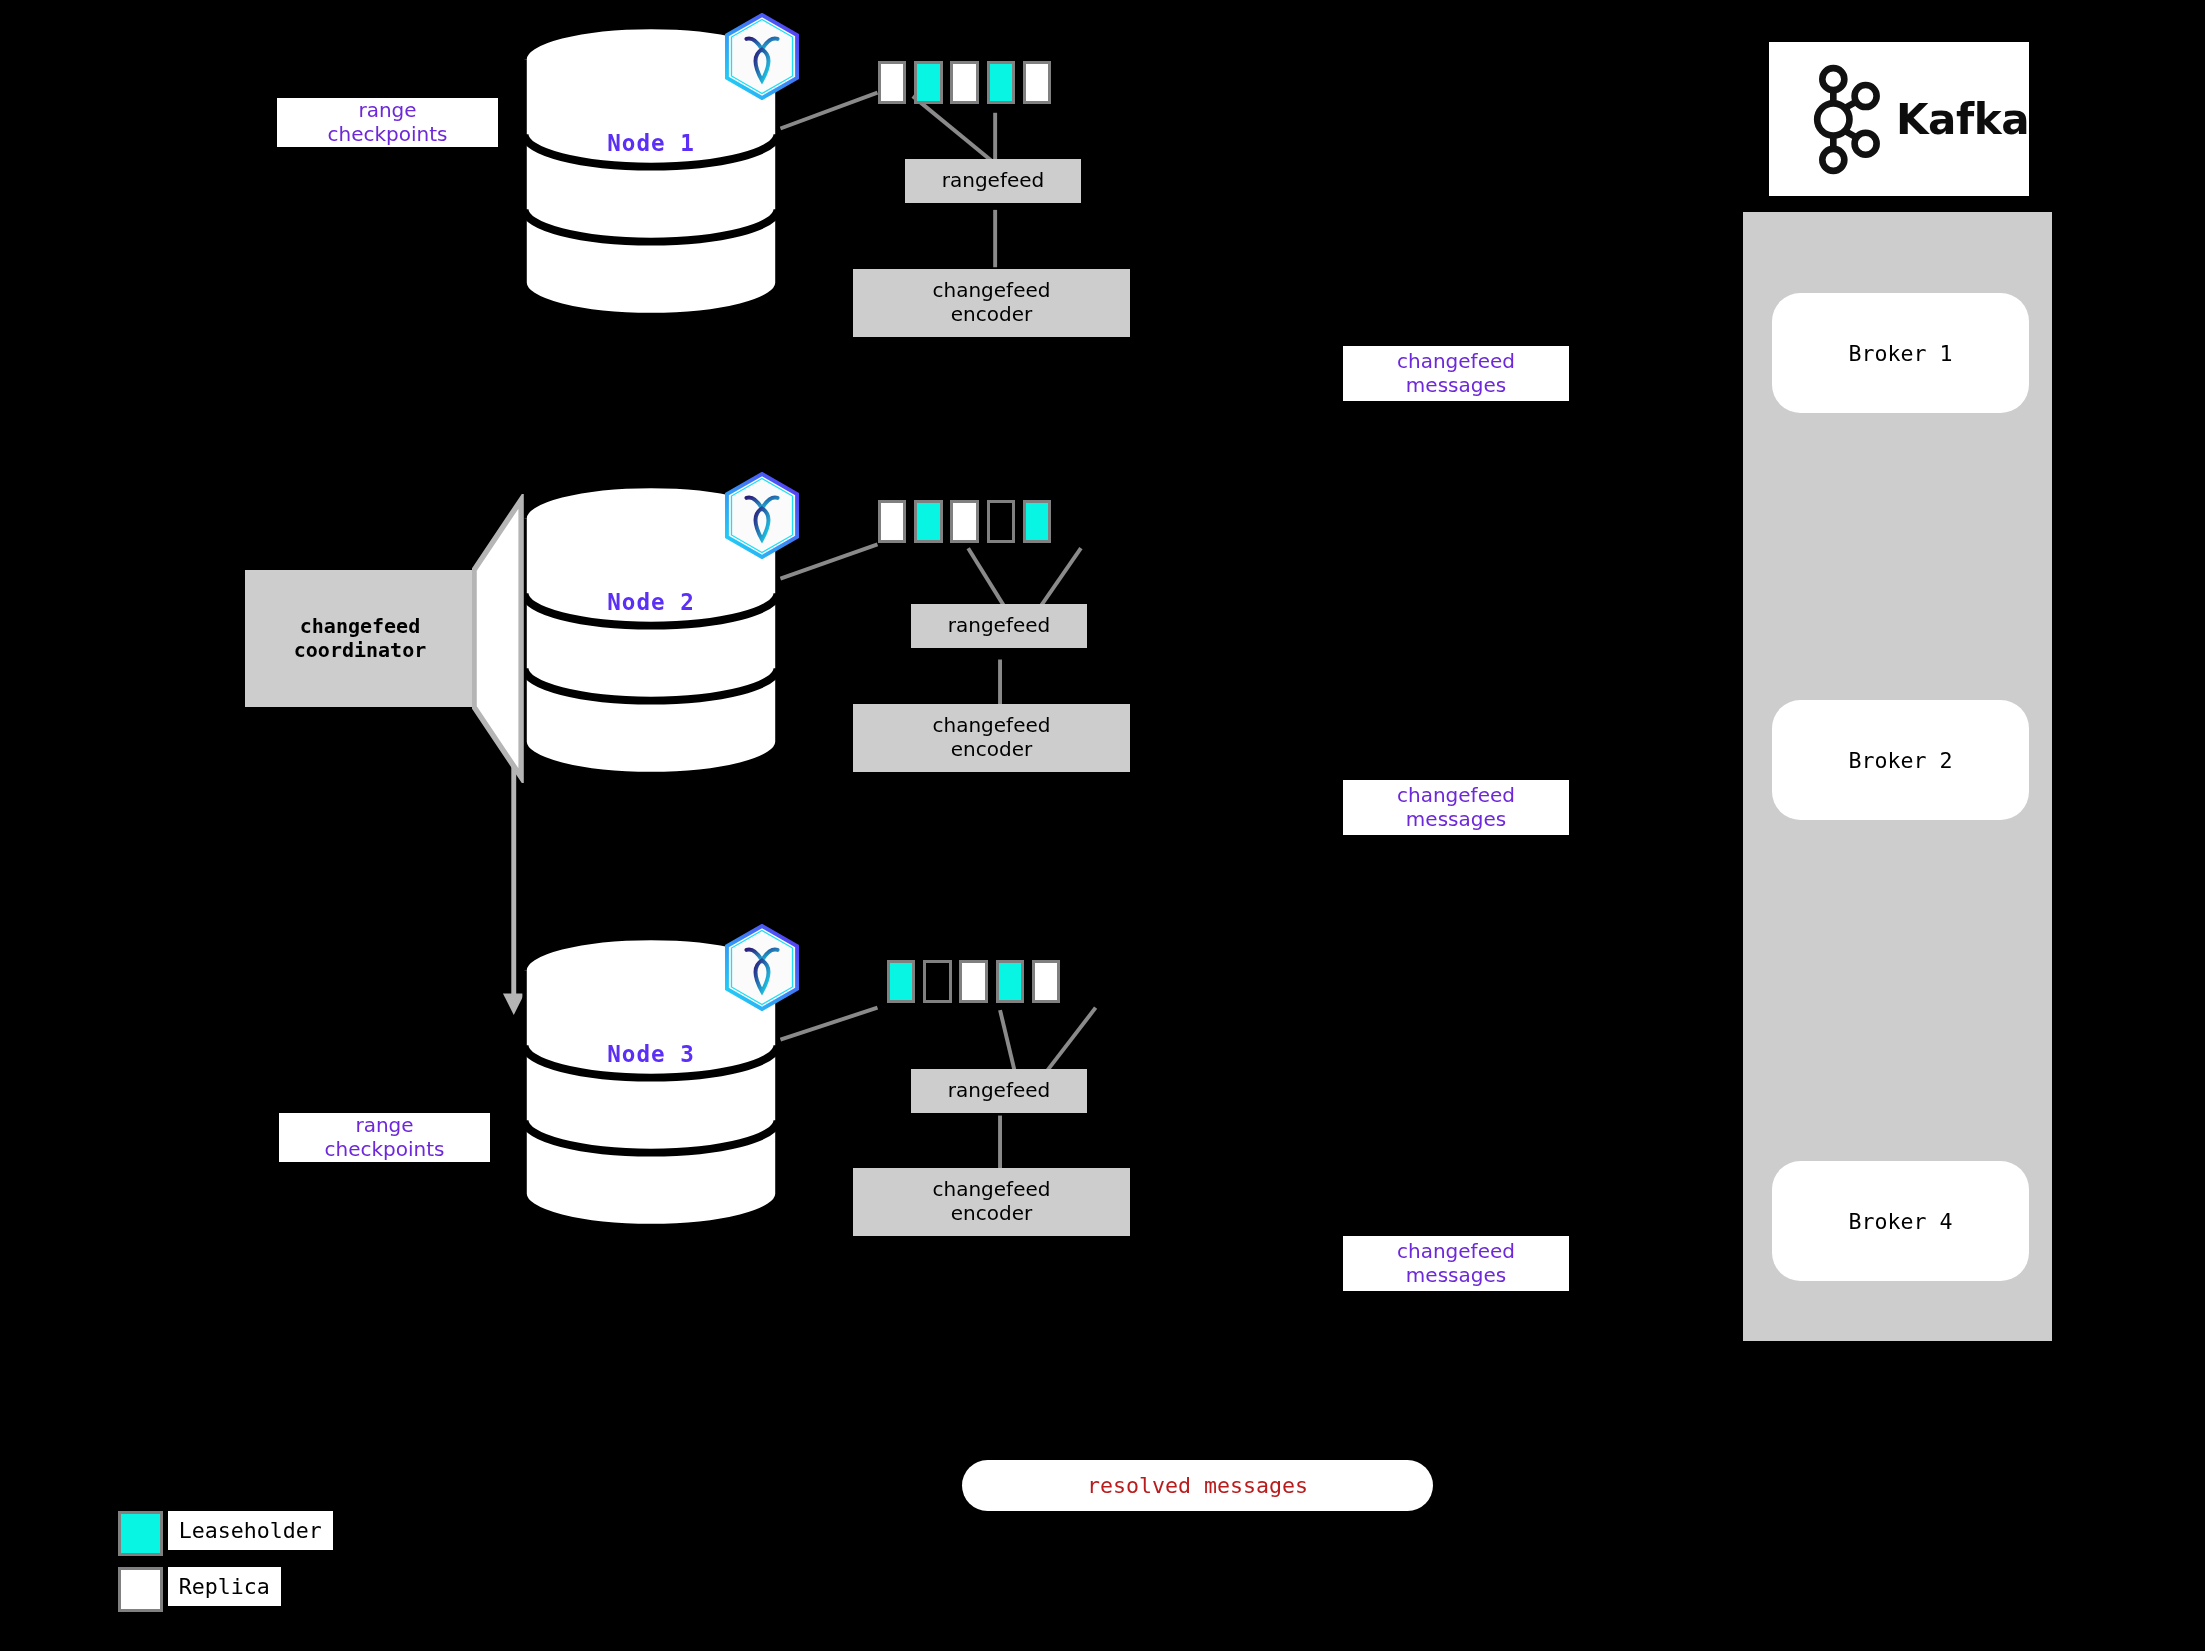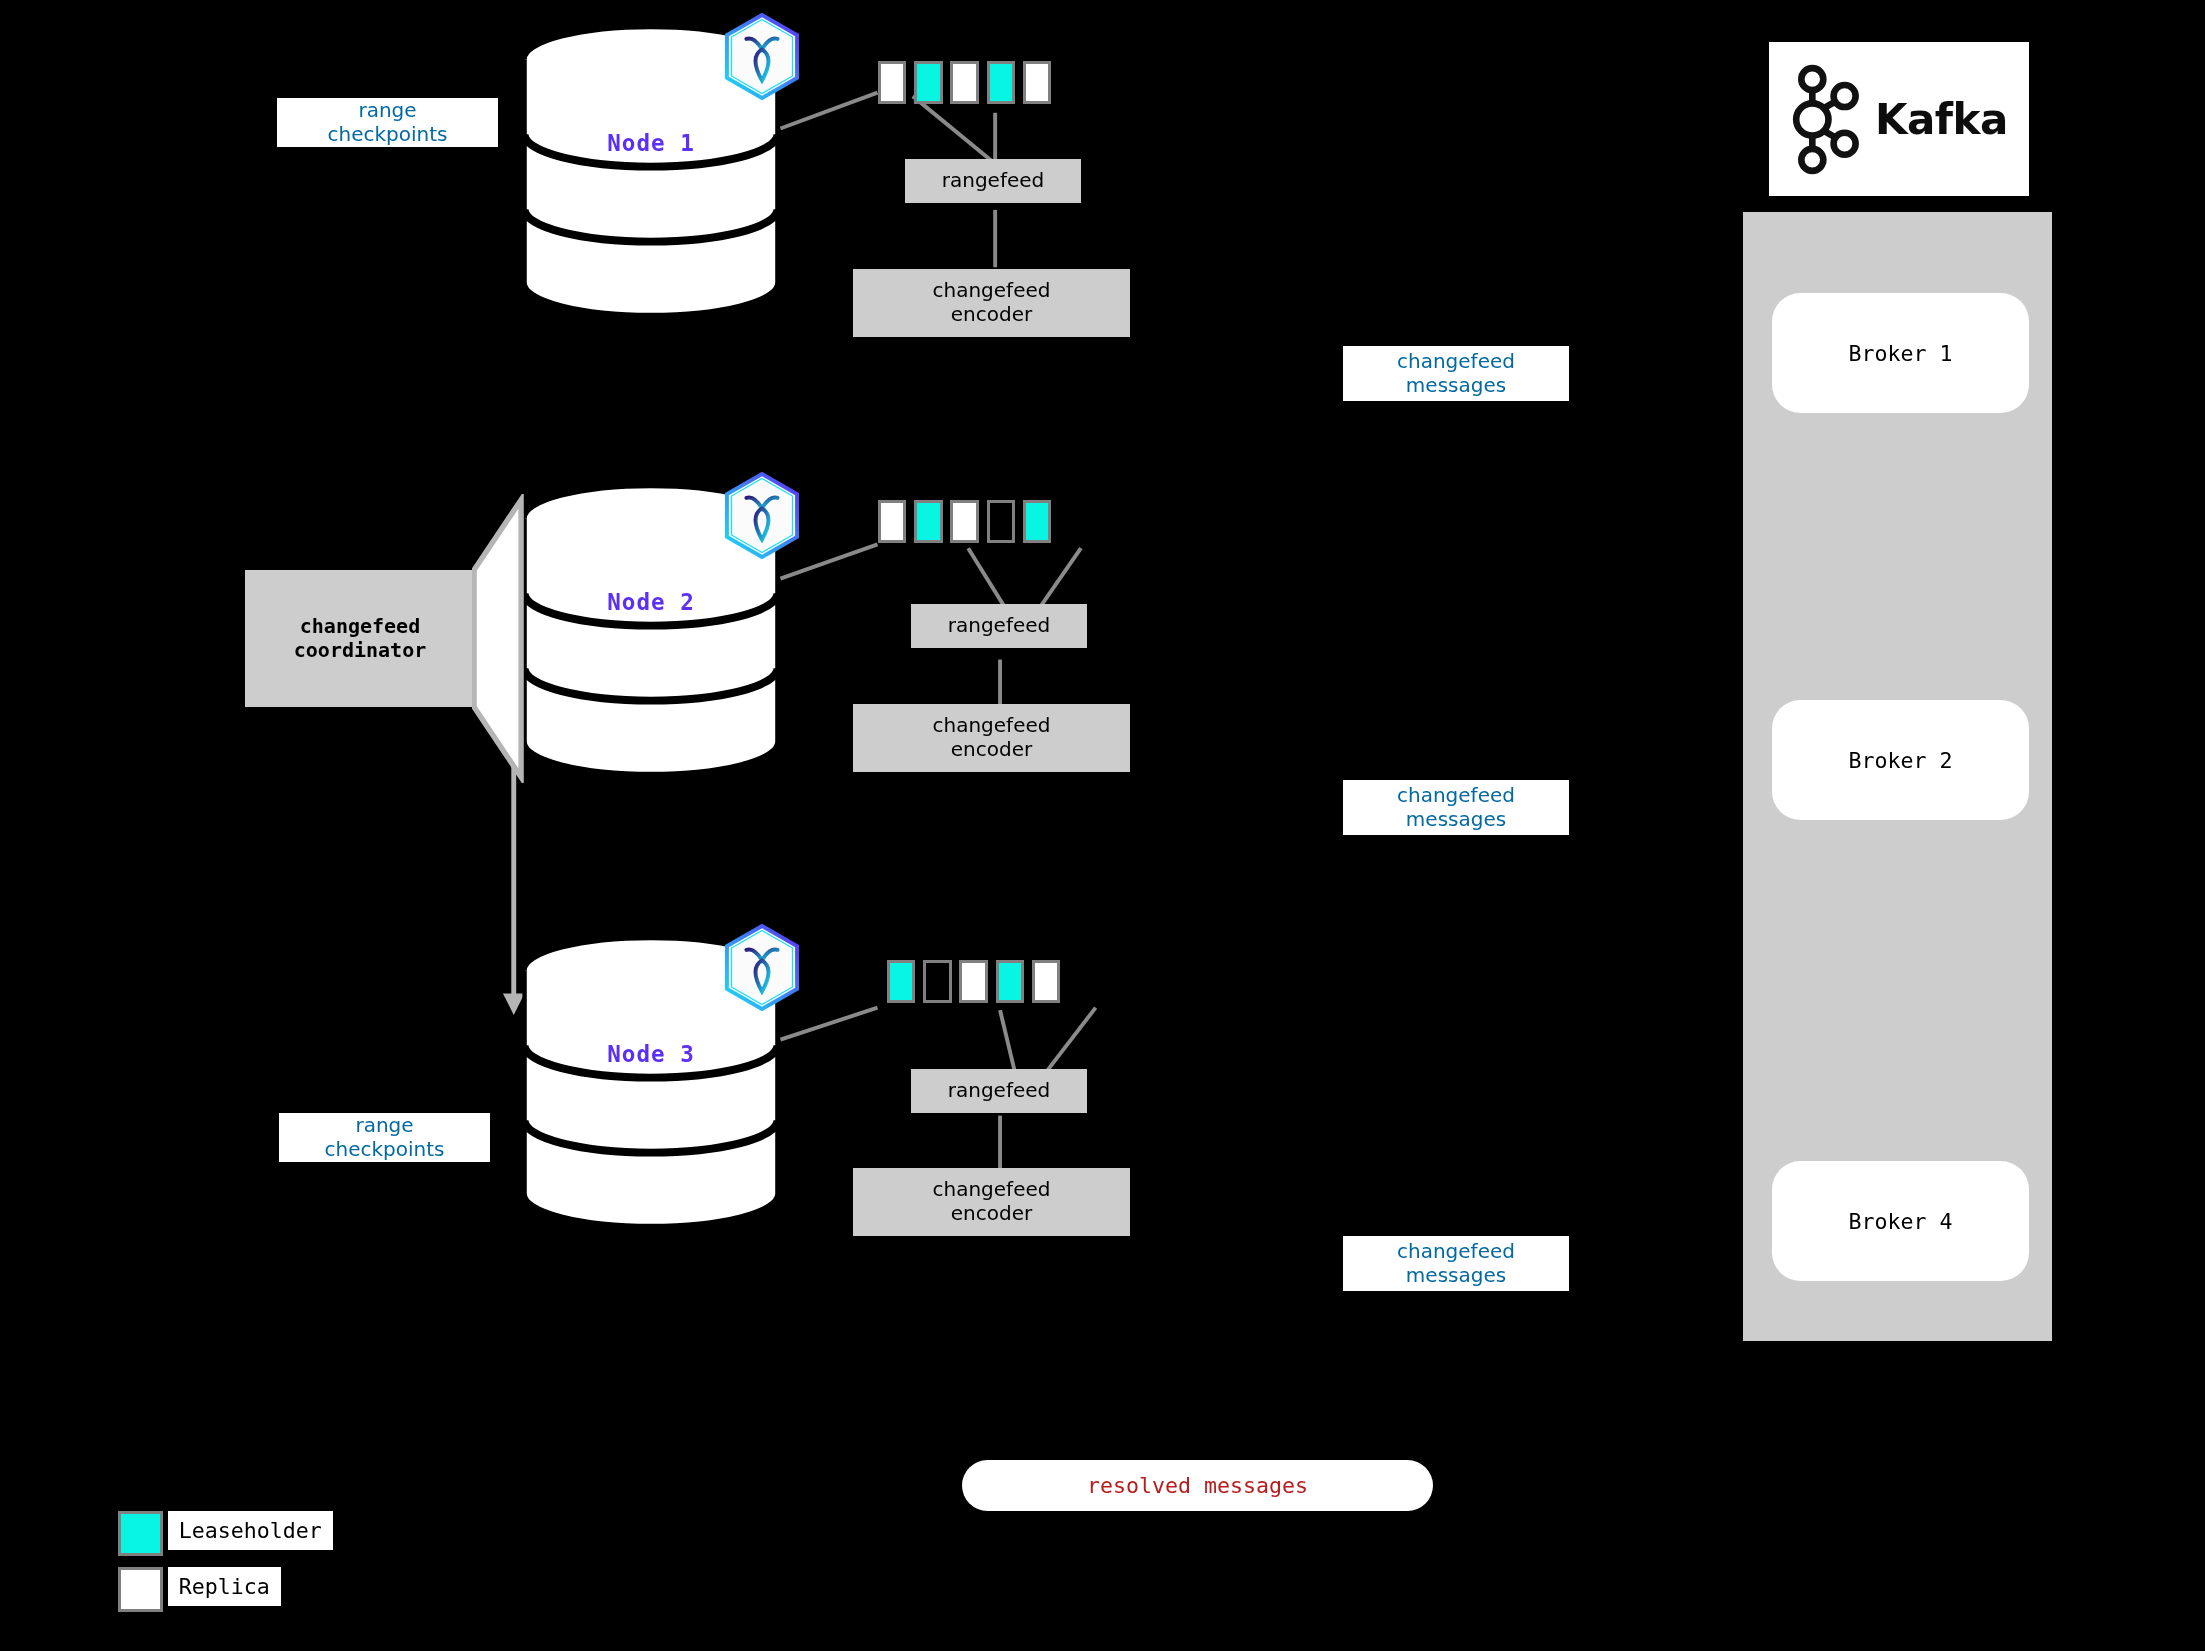--- a/index.html
+++ b/index.html
@@ -35,21 +35,21 @@
     display:flex;align-items:center;justify-content:center;
     text-align:center;line-height:1.18;font-size:20px;
   }
   .gbox.coord{
     font-family:"DejaVu Sans Mono","Liberation Mono",monospace;
     font-weight:bold;font-size:20px;
   }
 
   
   .wlabel{
-    position:absolute;background:#fff;color:#0369a1;
+    position:absolute;background:#fff;color:#6d28d9;
     font-family:"DejaVu Sans","Liberation Sans",sans-serif;
     font-size:20px;line-height:1.18;text-align:center;
     display:flex;align-items:center;justify-content:center;
     overflow:visible;
   }
   .wlabel span{display:block;white-space:nowrap;}
 
   
   .kafka-logo{position:absolute;background:#fff;display:flex;
     align-items:center;justify-content:center;gap:10.8px;}
@@ -257,21 +257,21 @@
   <div class="wlabel" style="left:1343px;top:780px;width:226px;height:55px;flex-direction:column;">
     <span>changefeed</span>
     <span>messages</span>
   </div>
 
   <div class="wlabel" style="left:1343px;top:1236px;width:226px;height:55px;flex-direction:column;">
     <span>changefeed</span>
     <span>messages</span>
   </div>
 
-  <div class="kafka-logo" style="left:1769px;top:42px;width:260px;height:154px;">
+  <div class="kafka-logo" style="left:1769px;top:42px;width:260px;height:154px;justify-content:flex-end;">
     <svg style="width:74px;height:113px;" viewBox="0 0 100 154">
       <g fill="none" stroke="#111" stroke-width="9">
         <line x1="30" y1="30" x2="30" y2="76"></line>
         <line x1="30" y1="76" x2="30" y2="124"></line>
         <line x1="38" y1="66" x2="66" y2="50"></line>
         <line x1="38" y1="88" x2="66" y2="104"></line>
       </g>
       <g fill="#fff" stroke="#111" stroke-width="9">
         <circle cx="30" cy="22" r="15"></circle>
         <circle cx="30" cy="132" r="15"></circle>

